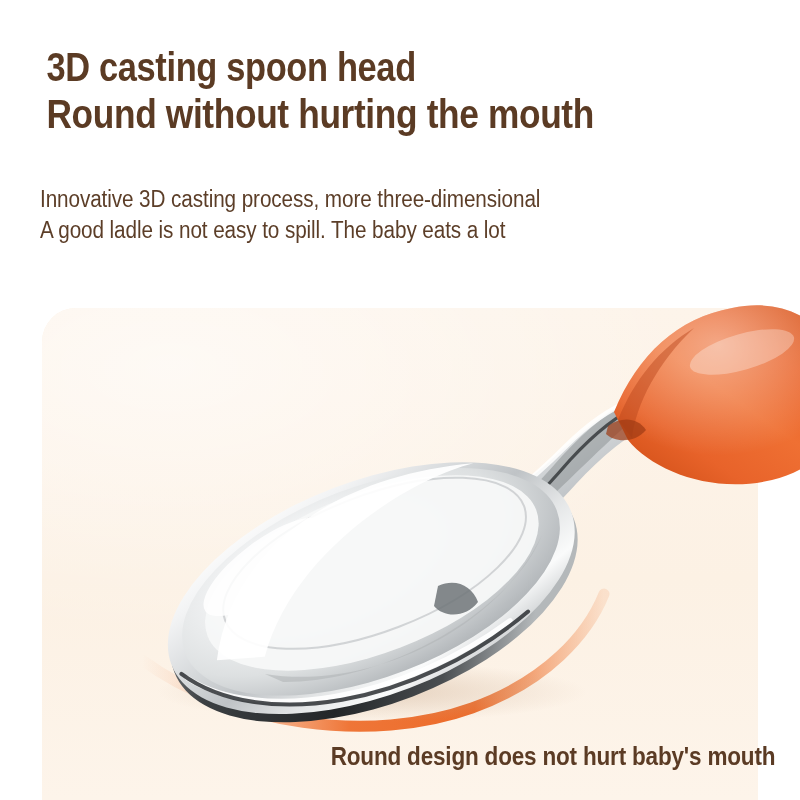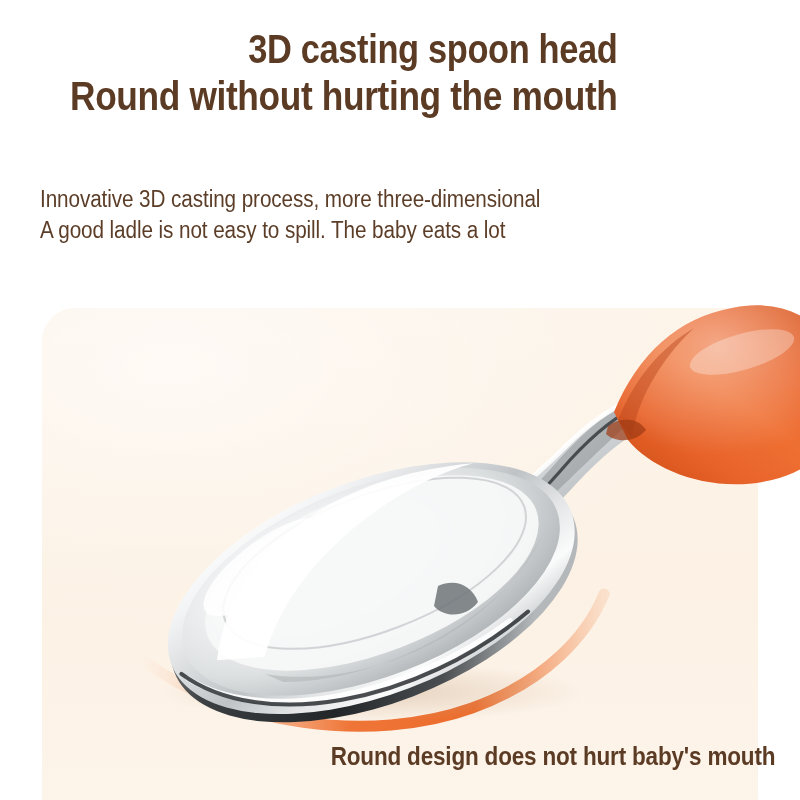--- a/index.html
+++ b/index.html
@@ -15,24 +15,24 @@
     position: relative;
     width: 800px;
     height: 800px;
     background: #ffffff;
     overflow: hidden;
   }
 
   
   .headline-block {
     position: absolute;
-    top: 26px;
+    top: 44px;
     left: 0;
     width: 664px;
-    text-align: right;
+    text-align: left;
   }
   .headline {
     color: #5B3B24;
     font-family: "Liberation Sans Narrow", "Liberation Sans", sans-serif;
     font-weight: bold;
     font-size: 40px;
     line-height: 47px;
     letter-spacing: -0.4px;
     transform: scaleX(0.86);
     transform-origin: center center;

